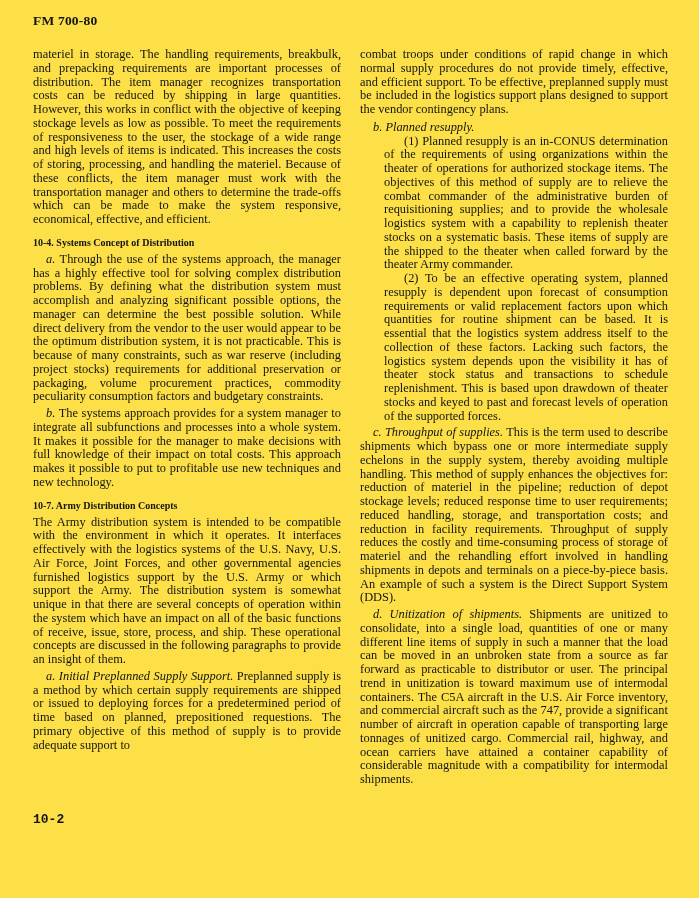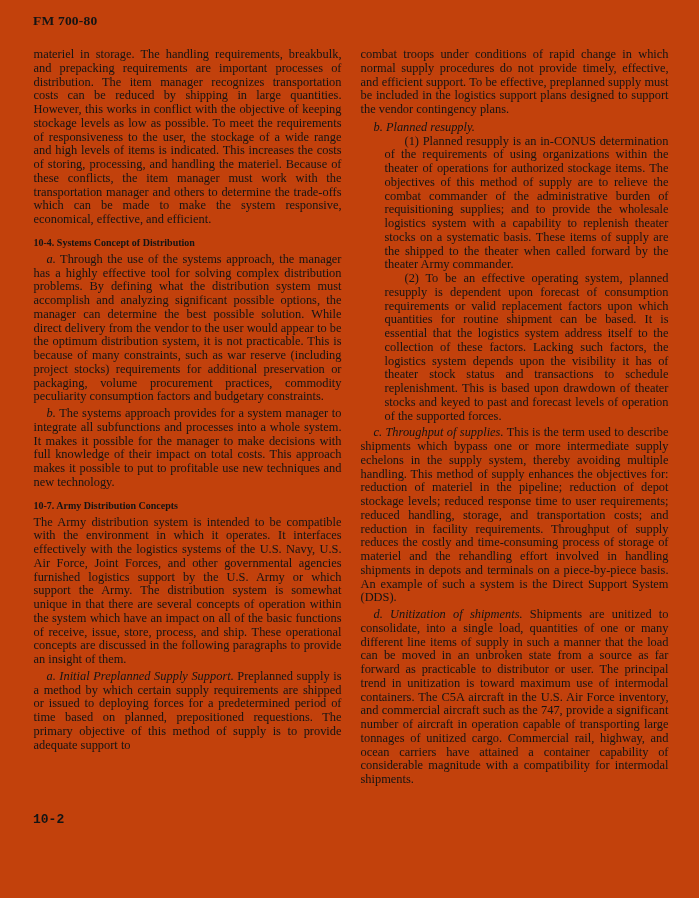--- a/index.html
+++ b/index.html
@@ -1,32 +1,32 @@
 <!DOCTYPE html>
 <html><head>
 <meta charset="utf-8">
 <style>
   html,body{margin:0;padding:0;background:#e8e8e8;}
   .page{
     position:relative;
     width:699px;height:898px;
-    background:#c2410c;
+    background:#fde047;
     font-family:"Liberation Serif","DejaVu Serif",serif;
     color:#141414;
     overflow:hidden;
     margin:0 auto;
   }
   .doc-header{
     position:absolute;top:13px;left:33px;
     font-size:13.5px;font-weight:bold;letter-spacing:.2px;
   }
   .columns{
     position:absolute;top:48px;left:33px;
     width:636px;
-    display:flex;gap:19px;justify-content:center;
+    display:flex;gap:19px;
   }
   .col{width:308px;}
   .col p{
     margin:0;
     font-size:12.4px;line-height:13.75px;
     text-align:justify;
   }
   .col p.indent{text-indent:13px;margin-top:3px;}
   .col p.indent2{text-indent:20px;margin-left:24px;}
   .col h2{

